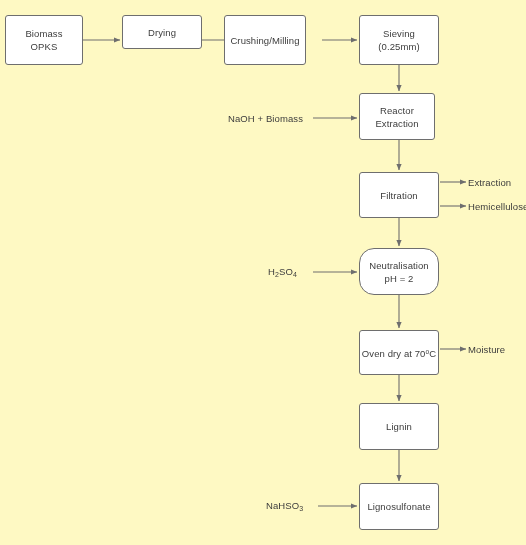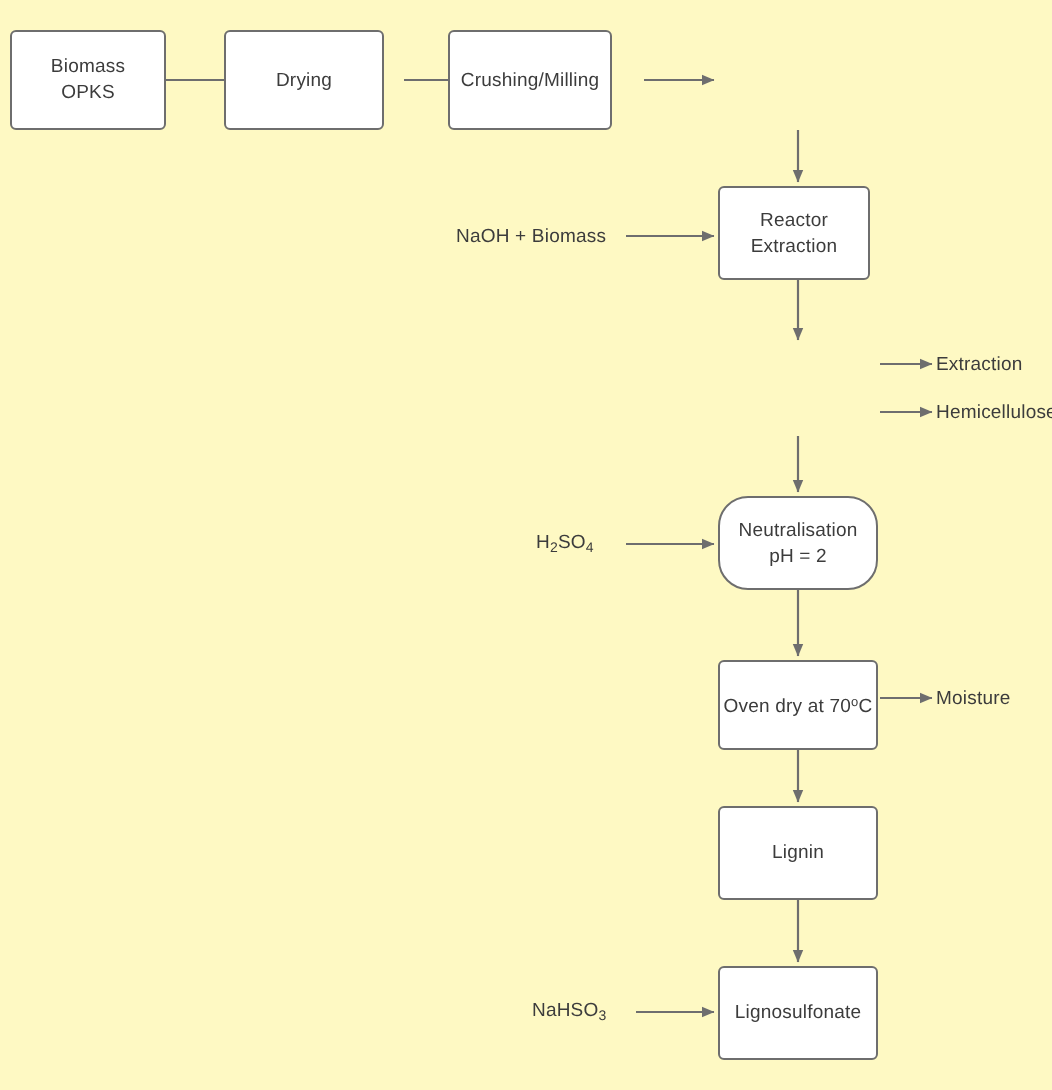--- a/index.html
+++ b/index.html
@@ -91,28 +91,31 @@
       <line x1="318" y1="506" x2="357" y2="506"></line>
       <line x1="440" y1="182" x2="466" y2="182"></line>
       <line x1="440" y1="206" x2="466" y2="206"></line>
       <line x1="440" y1="349" x2="466" y2="349"></line>
     </g>
   </svg>
 
   <div class="node" style="left:5px; top:15px; width:78px; height:50px;">Biomass
 OPKS</div>
 
-  <div class="node" style="left:112px; top:15px; width:80px; height:50px;text-align:center;">Drying</div>
+  <div class="node" style="left:122px; top:15px; width:80px; height:34px;text-align:center;">Drying</div>
 
   <div class="node" style="left:224px; top:15px; width:82px; height:50px;">Crushing/Milling</div>
 
+  <div class="node" style="left:359px; top:15px; width:80px; height:50px;">Sieving
+(0.25mm)</div>
 
   <div class="node" style="left:359px; top:93px; width:76px; height:47px;">Reactor
 Extraction</div>
 
+  <div class="node" style="left:359px; top:172px; width:80px; height:46px;">Filtration</div>
 
   <div class="node" style="left:359px; top:248px; width:80px; height:47px;border-radius:15px;">Neutralisation
 pH = 2</div>
 
   <div class="node" style="left:359px; top:330px; width:80px; height:45px;">
     <span><span>Oven dry at 70</span><sup>o</sup><span>C</span></span>
   </div>
 
   <div class="node" style="left:359px; top:483px; width:80px; height:47px;">Lignosulfonate</div>
 

